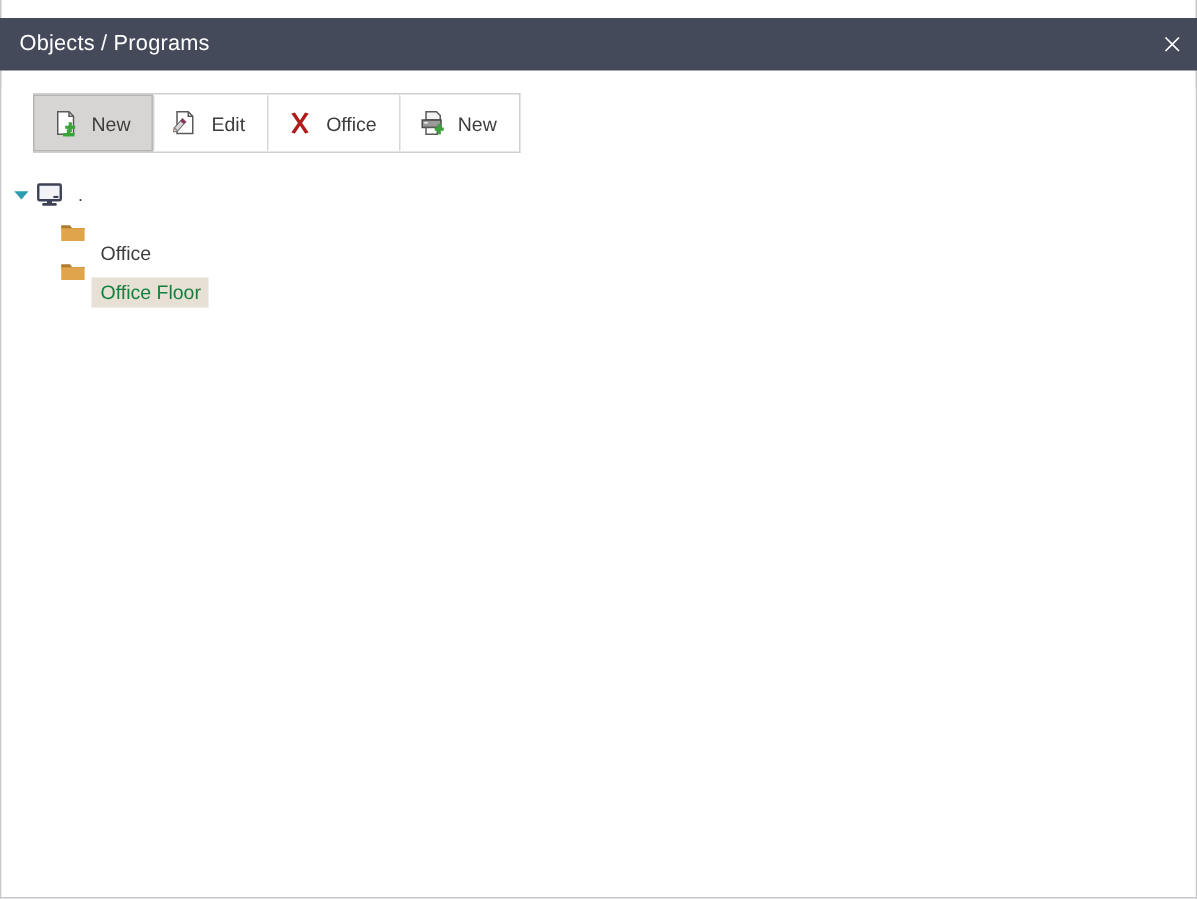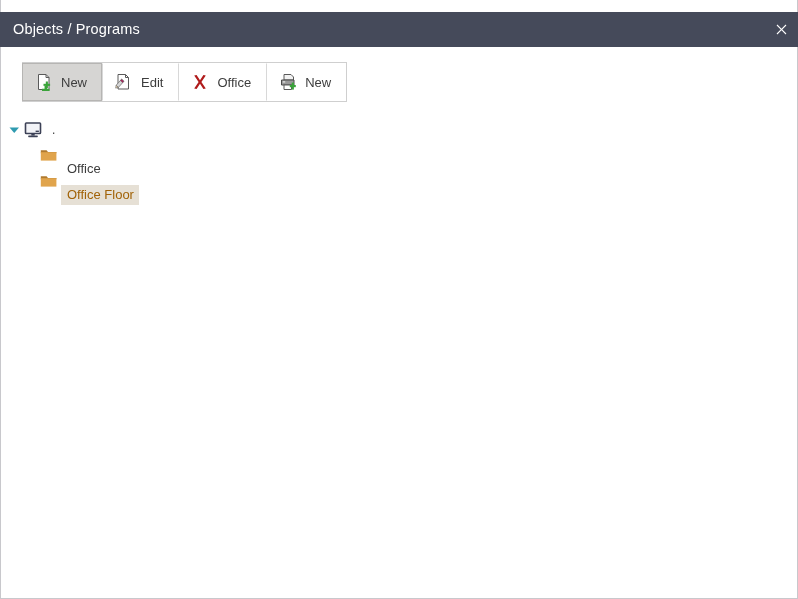--- a/index.html
+++ b/index.html
@@ -149,21 +149,21 @@
     white-space: nowrap;
   }
   .tree-row.root .node-label {
     font-size: 12px;
     padding-left: 7px;
   }
   .tree-row.child { padding-left: 36px; }
   .tree-row.child .node-label { padding-left: 6px; margin-top: 26px; }
   .tree-row.selected .node-label {
     background: #e6e0d5;
-    color: #a16207;
+    color: #15803d;
   }
 
   
   .footer {
     height: 43px;
     min-height: 43px;
     border-top: 1px solid #cdcdd2;
     background: #ffffff;
     display: flex;
     align-items: center;

